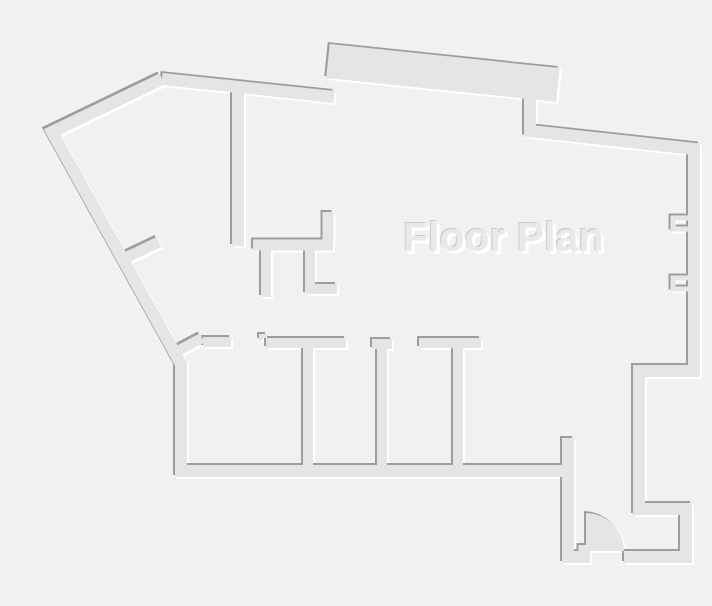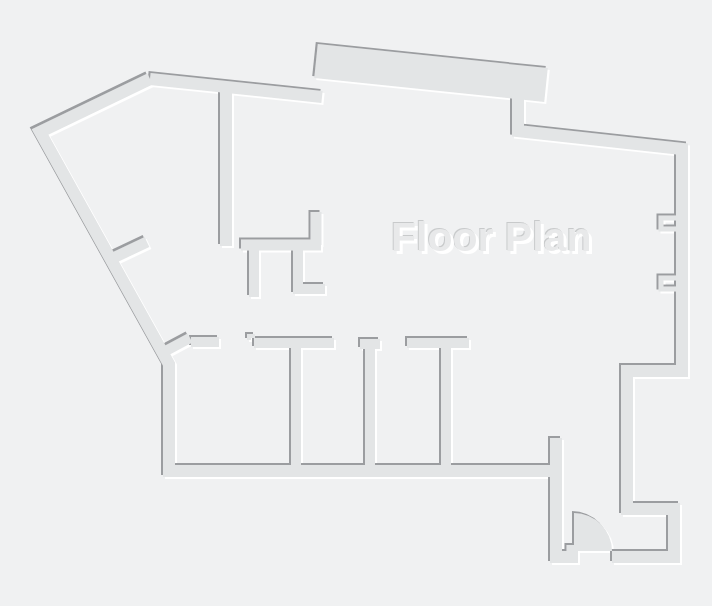--- a/index.html
+++ b/index.html
@@ -11,21 +11,21 @@
     --title-edge:#c8cacb;
   }
   html,body{margin:0;padding:0;}
   body{
     width:712px;height:606px;
     background:var(--bg);
     overflow:hidden;
     font-family:"Liberation Sans", sans-serif;
     position:relative;
   }
-  .plan-wrap{position:absolute;left:4px;top:0;width:580px;height:606px;}
+  .plan-wrap{position:absolute;left:16px;top:0;width:580px;height:606px;}
   svg{display:block;}
   .wall{
     fill:none;
     stroke:var(--wall);
     stroke-linecap:butt;
     stroke-linejoin:miter;
   }
   .w12{stroke-width:12;}
   .w11{stroke-width:11;}
   .w10{stroke-width:10;}

